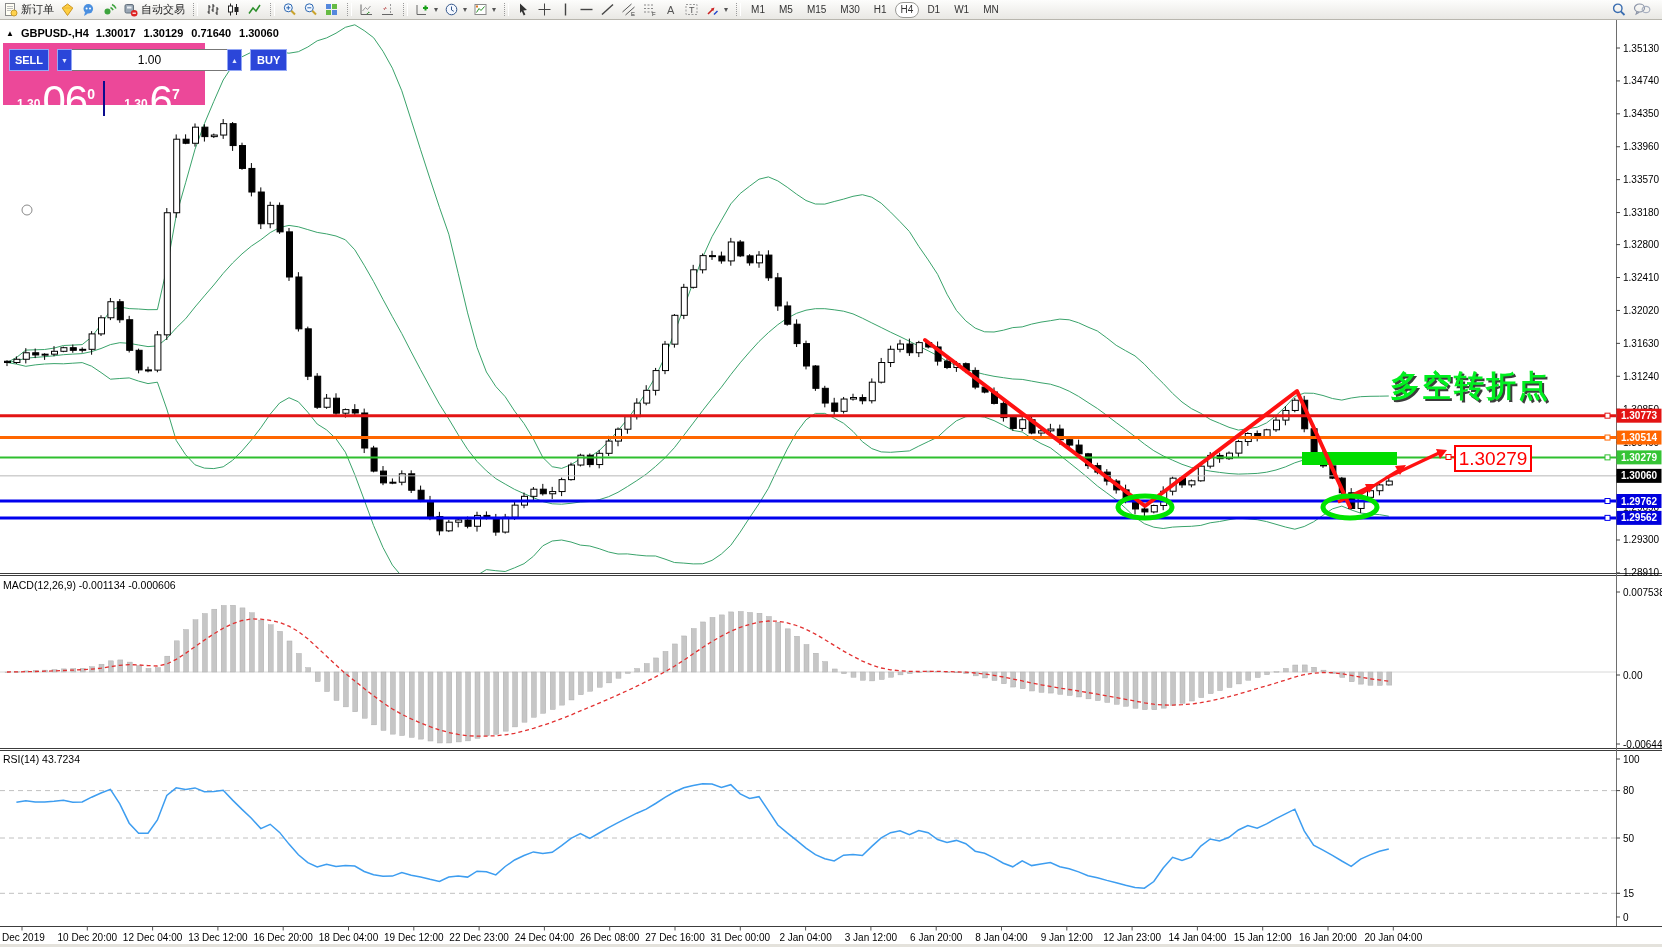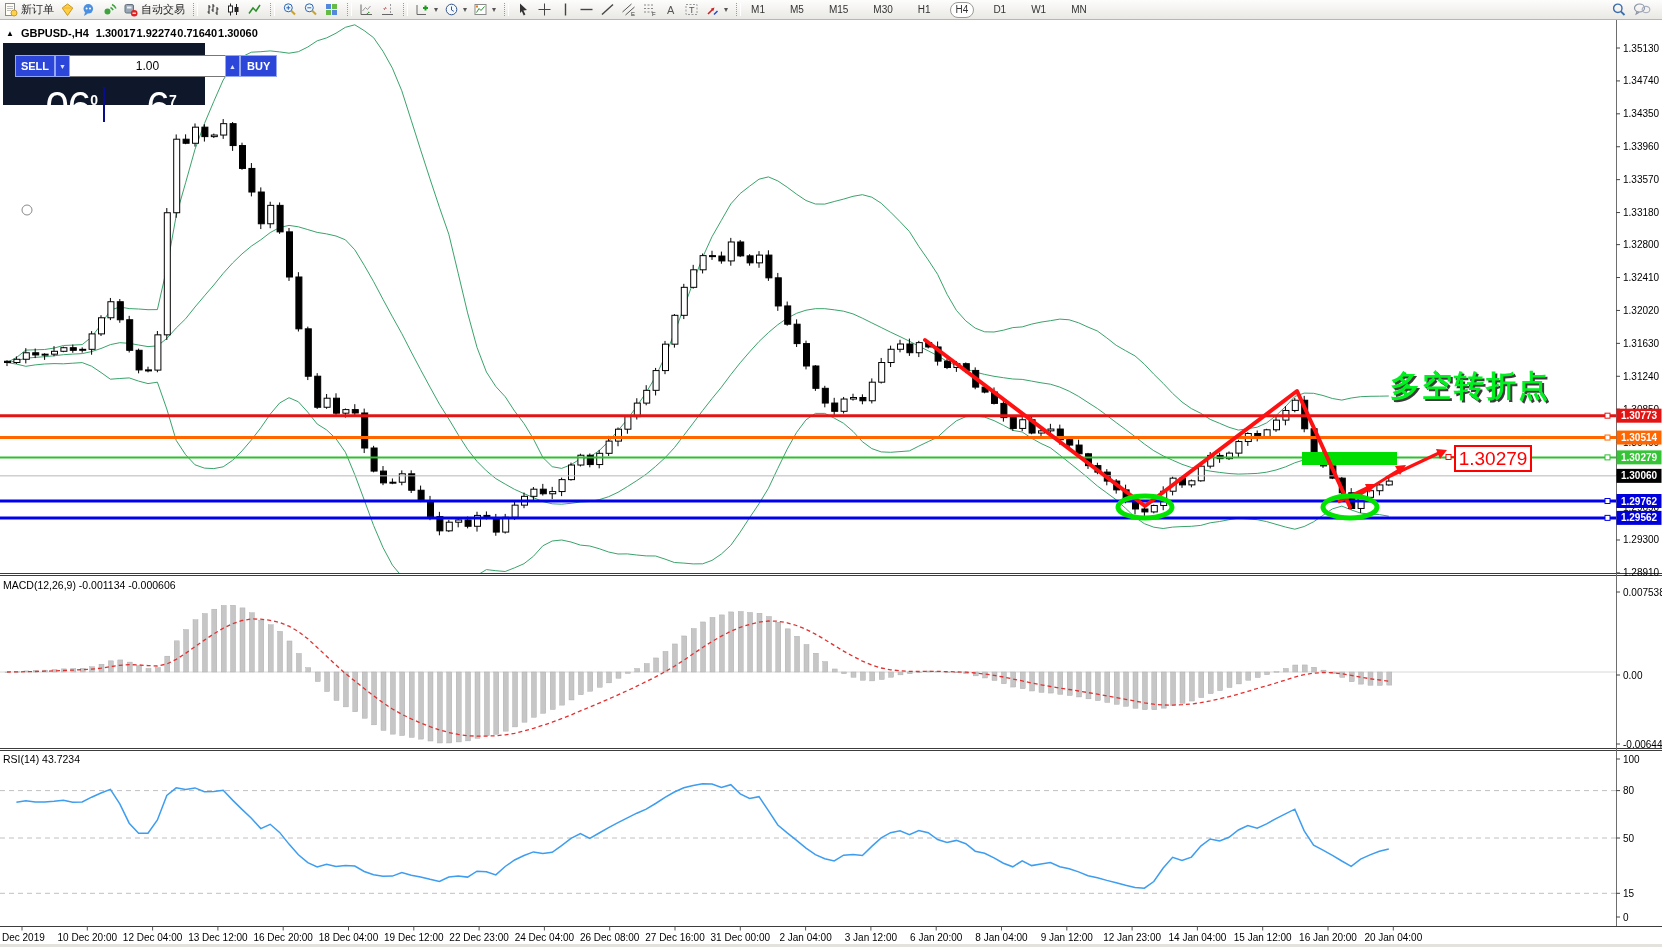--- a/index.html
+++ b/index.html
@@ -9,26 +9,26 @@
   .grip{width:3px;height:13px;border-left:1px dotted #9a9a9a;border-right:1px solid #fff;margin:0 4px 0 5px}
   .tb-btn{display:flex;align-items:center;gap:3px;background:transparent;border:0;padding:1px 3px;font-size:11px;color:#222;font-family:inherit;height:29px;cursor:default}
   .tb-btn svg{display:block}
   .caret{font-size:8px;color:#555;margin-left:1px}
   .tb-tf{border:1px solid transparent;background:transparent;padding:1px 5px;font-size:10px;color:#333;font-family:inherit;height:16px;cursor:default}
   .tb-tf.active{background:#fff;border:1px solid #9a9a96;border-radius:8px}
   .tb-right{margin-left:auto;display:flex;align-items:center;margin-right:8px}
   
   .sym{position:absolute;left:6px;top:27px;z-index:5;font-size:11px;font-weight:bold;color:#000;display:flex;align-items:center;gap:7px}
   .sym .mark{font-size:8px}
-  .trade-panel{position:absolute;left:3px;top:43px;width:202px;height:62px;background:#0f172a;z-index:6;padding:12px;box-sizing:border-box}
+  .trade-panel{position:absolute;left:3px;top:43px;width:202px;height:62px;background:#ec4899;z-index:6;padding:6px;box-sizing:border-box}
   .tp-row1{display:flex;height:22px;align-items:stretch}
   .tp-btn{background:#2b46d9;border:1px solid #93a7f5;color:#fff;font-size:11px;font-weight:bold;display:flex;align-items:center;justify-content:center;font-family:inherit}
   .btn-sell{width:40px}
   .btn-buy{width:50px}
-  .spin{display:flex;flex:1;margin:0 0;align-items:stretch}
+  .spin{display:flex;flex:1;margin:0 8px;align-items:stretch}
   .spin-btn{width:15px;background:#2b46d9;border:1px solid #93a7f5;color:#dfe6ff;font-size:7px;display:flex;align-items:center;justify-content:center}
   .vol{flex:1;text-align:center;font-size:12px;border:1px solid #777;border-left:0;border-right:0;font-family:inherit;padding:0;min-width:0}
   .tp-row2{display:flex;height:35px;margin-top:10px}
   .price-cell{flex:1;display:flex;align-items:flex-end;justify-content:center;color:#fff;padding-bottom:1px}
   .price-cell.left{border-right:2px solid #0a0c8e}
   .pp{font-size:12px;font-weight:bold;margin:0 2px 4px 0}
   .pb{font-size:42px;line-height:29px;font-weight:400;letter-spacing:-1px}
   .ps{font-size:14px;font-weight:bold;margin-bottom:13px}
   svg.chart{position:absolute;left:0;top:0;z-index:1}
   svg text{font-family:"Liberation Sans",sans-serif}
@@ -266,21 +266,21 @@
           <svg width="15" height="15" viewBox="0 0 15 15">
             <line x1="3" y1="12" x2="8" y2="7" stroke="#cc2222" stroke-width="1.6"></line>
             <polygon points="9.5,5.5 5.8,6.8 8.2,9.2" fill="#cc2222"></polygon>
             <line x1="9" y1="12.5" x2="12.5" y2="9" stroke="#2244cc" stroke-width="1.4"></line>
           </svg>
         </span>
         <span class="caret">▾</span>
       </button>
 
     <span class="grip"></span>
-    <div id="tf-group" style="display:flex;gap:13px">
+    <div id="tf-group" style="display:flex;gap:2px">
         <button class="tb-tf">M1</button>
         <button class="tb-tf">M5</button>
         <button class="tb-tf">M15</button>
         <button class="tb-tf">M30</button>
         <button class="tb-tf">H1</button>
         <button class="tb-tf active">H4</button>
         <button class="tb-tf">D1</button>
         <button class="tb-tf">W1</button>
         <button class="tb-tf">MN</button>
       </div>
@@ -302,23 +302,23 @@
               <ellipse cx="13" cy="7.5" rx="3.8" ry="3.2" fill="none" stroke="#a8b0c0" stroke-width="1.2"></ellipse>
             </svg>
           </span>
         </button>
     </div>
   </div>
 
   <div class="sym">
     <span class="mark">▲</span>
     <span>GBPUSD-,H4</span>
-    <span style="display:flex;gap:1px">
+    <span style="display:flex;gap:8px">
       <span>1.30017</span>
-      <span>1.92274</span>
+      <span>1.30129</span>
       <span>0.71640</span>
       <span>1.30060</span>
     </span>
   </div>
 
   <div class="trade-panel">
     <div class="tp-row1">
       <button class="tp-btn btn-sell">SELL</button>
       <div class="spin">
         <button class="spin-btn">▼</button>

